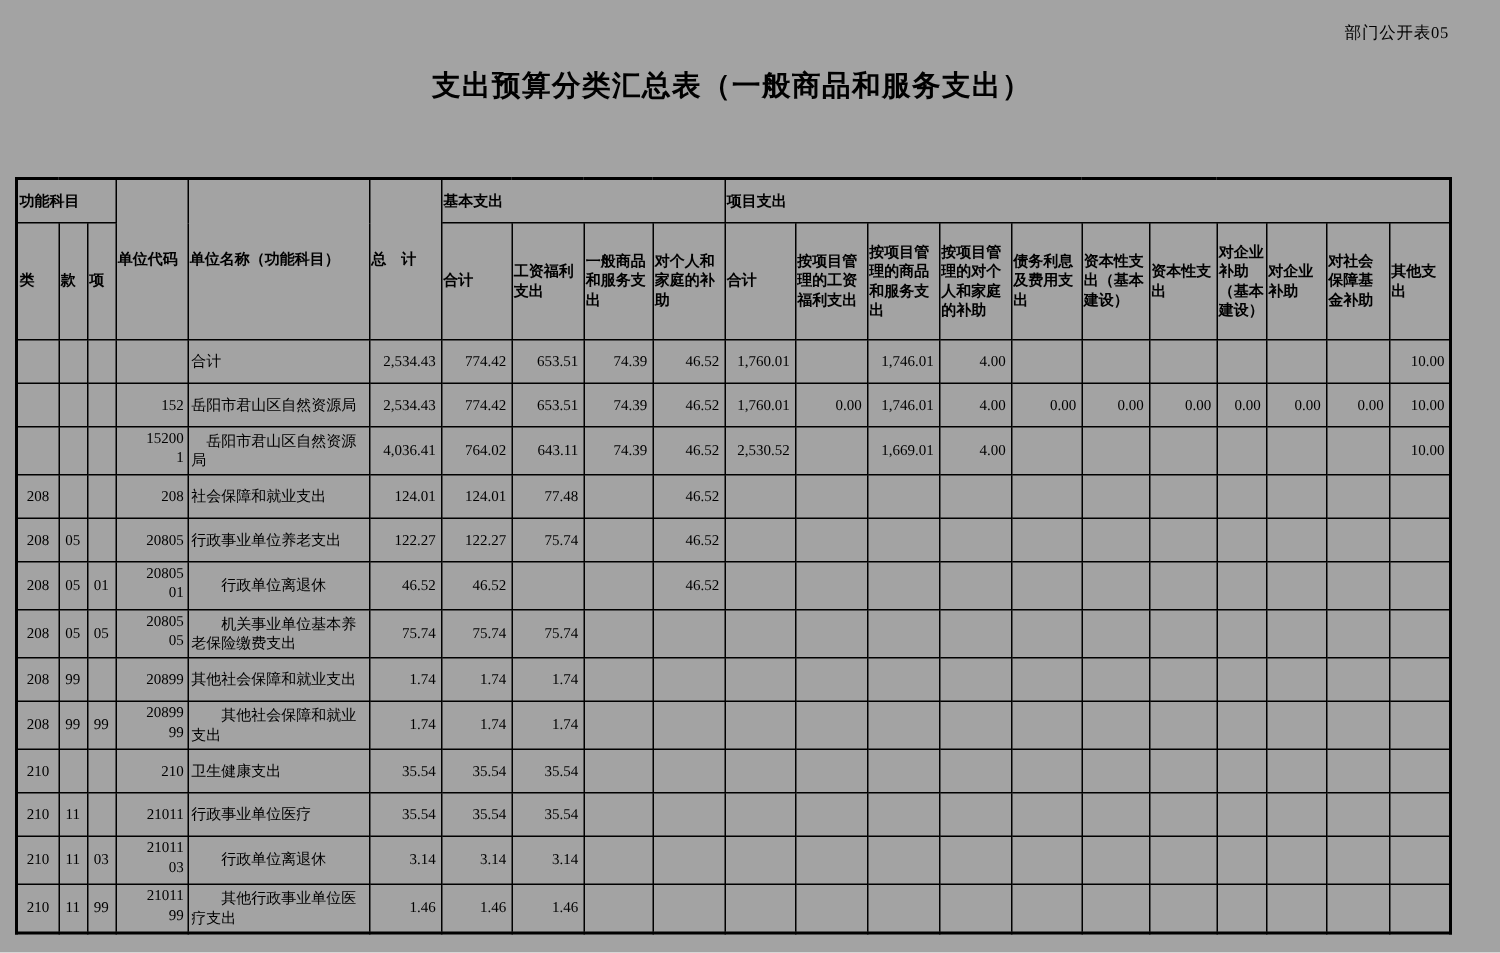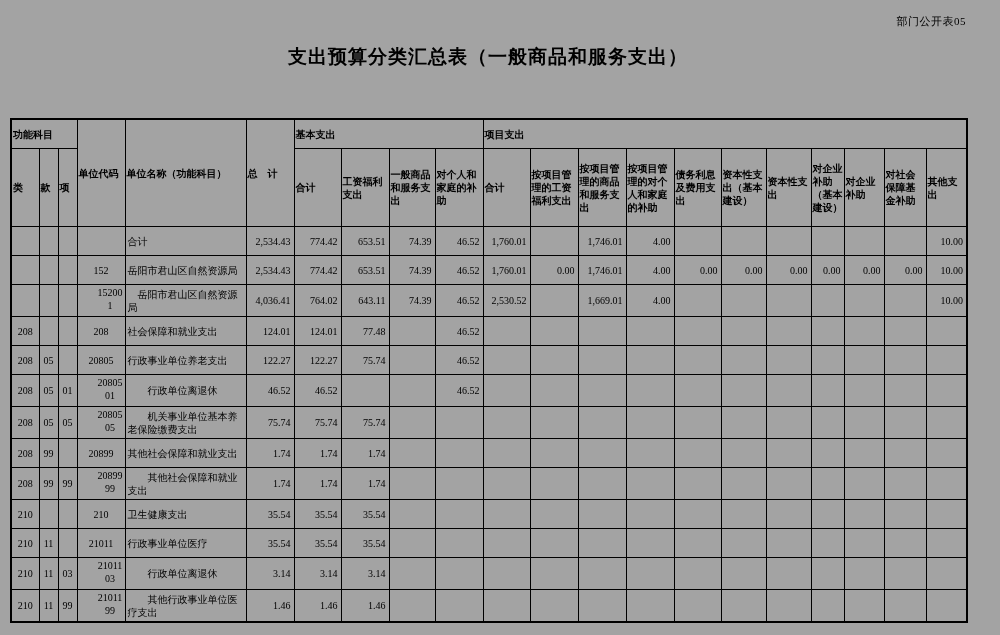--- a/index.html
+++ b/index.html
@@ -42,21 +42,21 @@
   .budget thead th {
     font-weight:bold;
     text-align:left;
     vertical-align:middle;
     padding:1px;
   }
   .budget tr.h1 th { height:26px; }
   .budget tr.h2 th { height:75px; }
   .budget tbody td { height:26px; vertical-align:middle; }
   td.c-center { text-align:center; }
-  td.c-code { text-align:center; padding-left:2px; }
+  td.c-code { text-align:right; padding-left:2px; }
   td.c-code.low { vertical-align:bottom; padding-bottom:4px;padding-left:20px; }
   td.c-name { text-align:left; padding-left:2px; }
   td.c-num  { text-align:right; padding-right:3px; white-space:nowrap; }
 </style>
 </head>
 <body>
 
 <div class="sheet">
 
   <div class="doc-label">部门公开表05</div>

